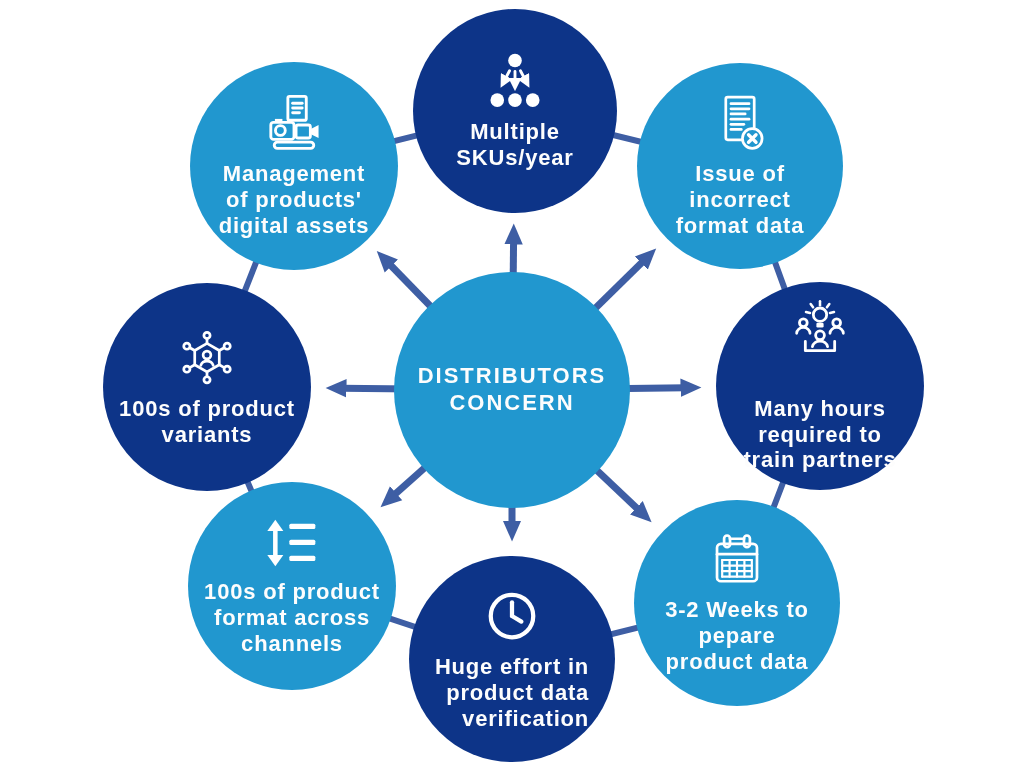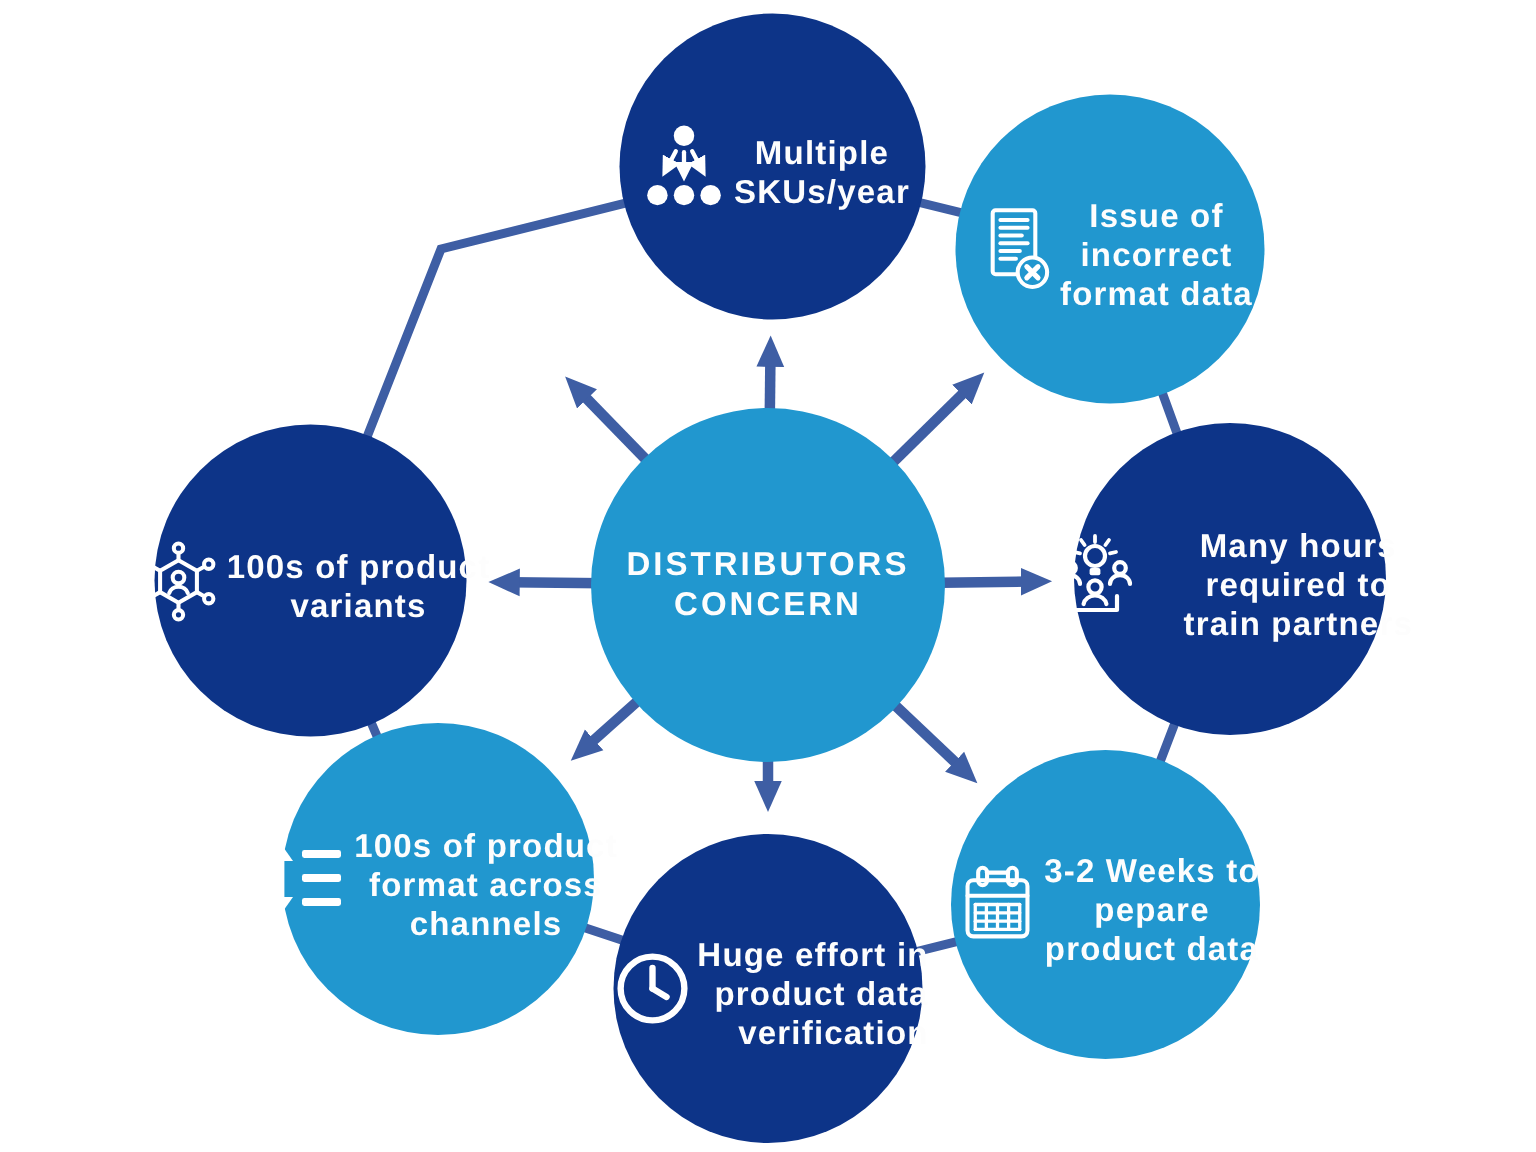--- a/index.html
+++ b/index.html
@@ -7,21 +7,21 @@
   }
   html,body{margin:0;padding:0;}
   body{
     width:1024px;height:768px;overflow:hidden;background:var(--bg);
     font-family:"Liberation Sans","DejaVu Sans",sans-serif;
   }
   .stage{position:relative;width:1024px;height:768px;}
   .connectors{position:absolute;left:0;top:0;z-index:0;}
   .node{
     position:absolute;border-radius:50%;z-index:1;
-    display:flex;flex-direction:row;align-items:center;justify-content:center;
+    display:flex;flex-direction:column;align-items:center;justify-content:center;
     text-align:center;color:var(--text);
   }
   .node.dark{background:var(--dark);}
   .node.light{background:var(--light);}
   .node .label{
     font-weight:700;font-size:22px;line-height:1.17;letter-spacing:0.8px;
     white-space:pre;margin-top:8px;color:var(--text);
   }
   .node .icon{flex:0 0 auto;}
   .hub{
@@ -200,14 +200,31 @@
         <circle cx="39.6" cy="15.6" r="2.4"></circle>
       <line x1="14.5" y1="30" x2="11" y2="32"></line>
         <circle cx="8.4" cy="33.4" r="2.4"></circle>
       <line x1="33.5" y1="30" x2="37" y2="32"></line>
         <circle cx="39.6" cy="33.4" r="2.4"></circle>
     </svg>
     <span class="label">100s of product
 variants</span>
   </div>
 
+  <div class="node light n-tl">
+    <svg class="icon ic" width="66" height="60" viewBox="0 0 48 44">
+      <rect x="19.5" y="2.5" width="13.5" height="17.5" rx="1.2"></rect>
+      <line x1="23" y1="7.5" x2="30" y2="7.5"></line>
+      <line x1="23" y1="11" x2="30" y2="11"></line>
+      <line x1="23" y1="14.5" x2="28" y2="14.5"></line>
+      <rect x="10" y="19" width="5.5" height="2.5" fill="#fff" stroke="none"></rect>
+      <rect x="7" y="21.5" width="17" height="12.5" rx="2"></rect>
+      <circle cx="14" cy="27.5" r="3.6"></circle>
+      <rect x="25.5" y="23.5" width="10.5" height="9.5" rx="1.5"></rect>
+      <path d="M36,26.5 L42,23.5 L42,33 L36,30 Z" fill="#fff" stroke="none"></path>
+      <rect x="9.5" y="36" width="29" height="4.6" rx="2.3"></rect>
+    </svg>
+    <span class="label">Management
+of products'
+digital assets</span>
+  </div>
 
 </div>
 
 </body></html>

